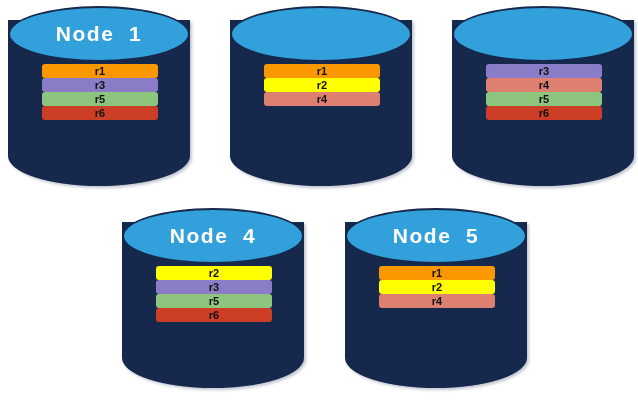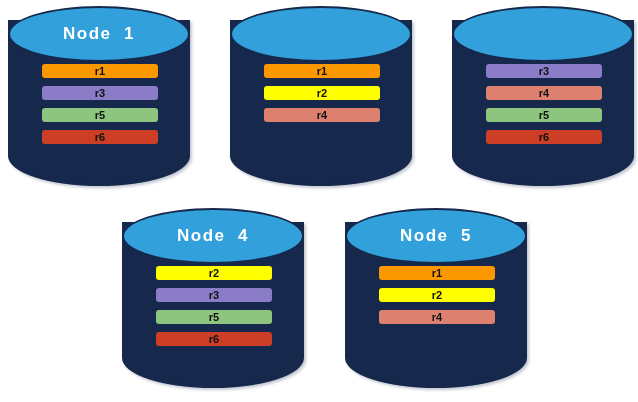--- a/index.html
+++ b/index.html
@@ -57,36 +57,35 @@
   .node-label {
     position: absolute;
     left: 0;
     top: 0;
     width: 182px;
     height: 56px;
     display: flex;
     align-items: center;
     justify-content: center;
     color: #ffffff;
-    font-size: 17px;
+    font-size: 21px;
     font-weight: bold;
     letter-spacing: 1.5px;
     white-space: pre;
   }
 
   .bars {
     position: absolute;
     left: 34px;
     top: 58px;
     width: 116px;
   }
 
   .bar {
     height: 14px;
-    margin-bottom: 8px;
     border-radius: 3px;
     display: flex;
     align-items: center;
     justify-content: center;
     font-size: 11px;
     font-weight: bold;
     color: #111111;
     line-height: 1;
     box-sizing: border-box;
   }

